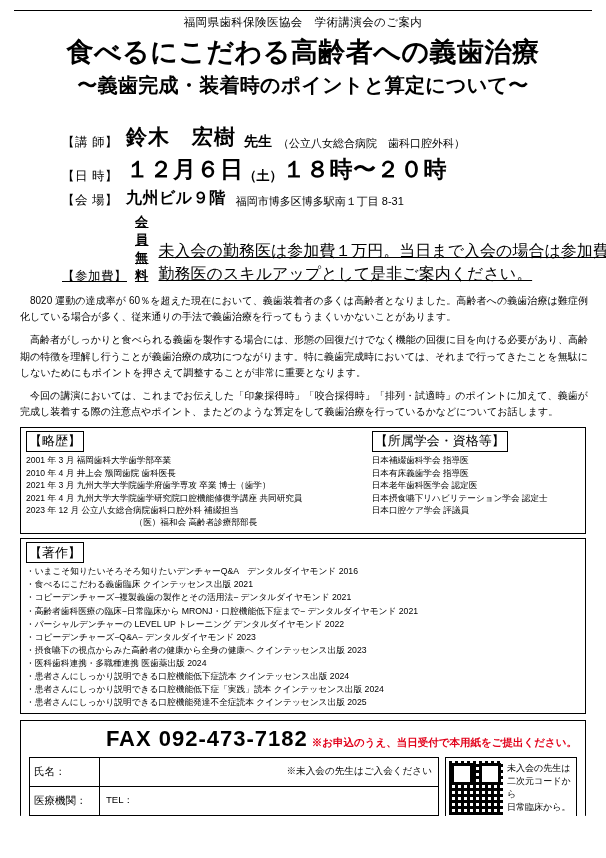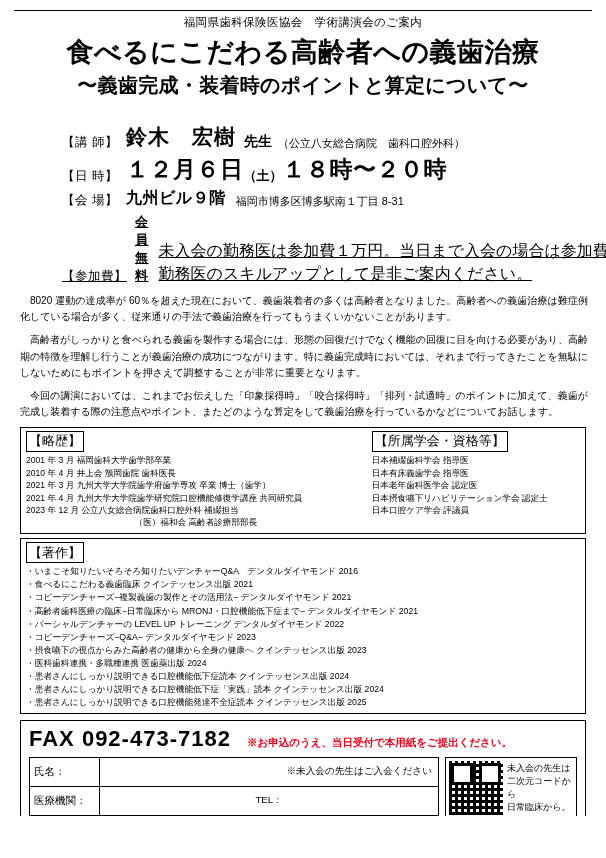--- a/index.html
+++ b/index.html
@@ -150,21 +150,22 @@
   .work-line { white-space: nowrap; }
   
   .fax-box {
     border: 1px solid #000;
     margin: 4px 6px 0 6px;
     padding: 5px 8px 6px 8px;
   }
   .fax-row {
     display: flex;
     align-items: baseline;
-    gap: 16px;
+    gap: 4px;
+    justify-content: flex-end;
   }
   .fax-num {
     font-size: 22px;
     font-weight: bold;
     letter-spacing: 1px;
     font-family: "Liberation Sans", sans-serif;
   }
   .fax-note {
     color: #e2001a;
     font-size: 10.5px;
@@ -190,21 +191,20 @@
     width: 70px;
     padding: 7px 4px;
     border-right: 1px solid #000;
     box-sizing: border-box;
   }
   .form-value {
     flex: 1;
     padding: 7px 6px;
     color: #000;
     font-size: 9.6px;
-    text-align: center;
   }
   .form-value.right-pad { text-align: right; }
   .qr-block {
     width: 132px;
     border: 1px solid #000;
     display: flex;
     align-items: center;
     gap: 4px;
     padding: 3px;
     box-sizing: border-box;

